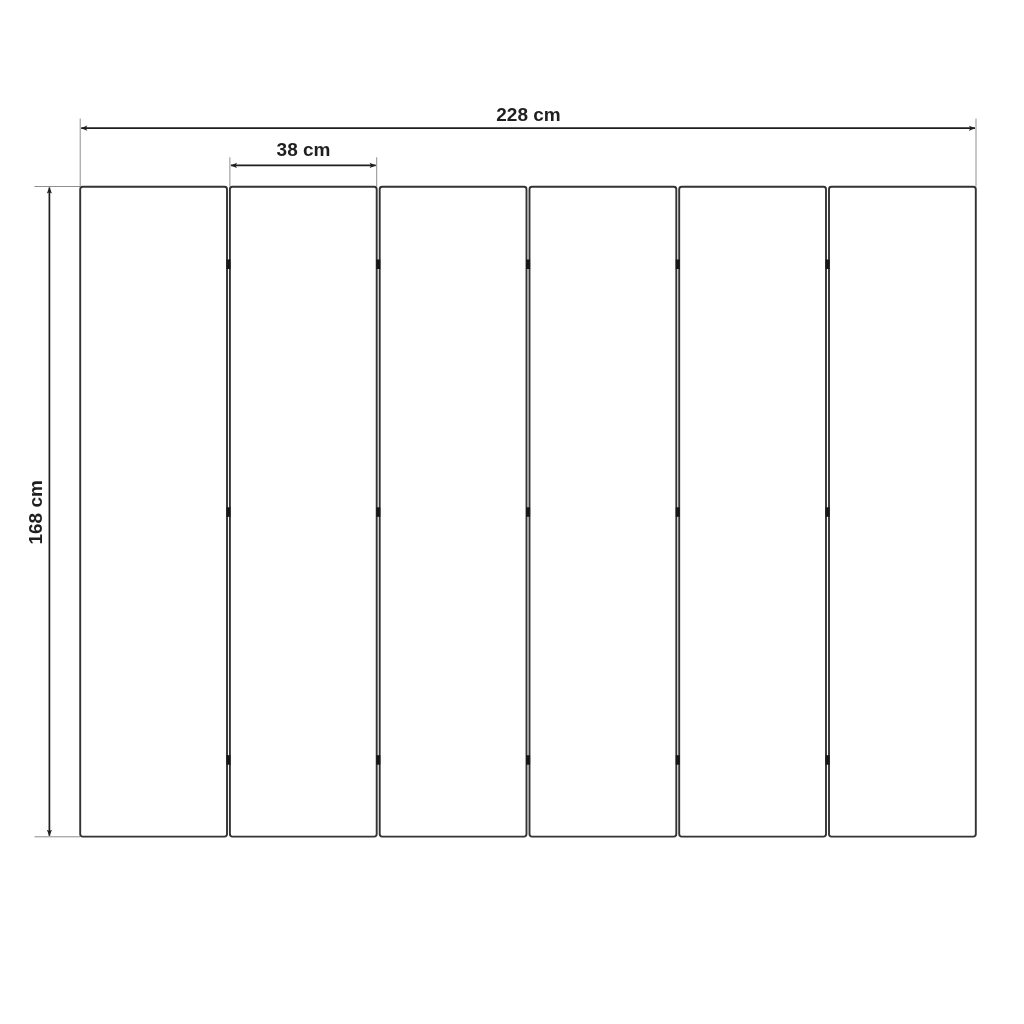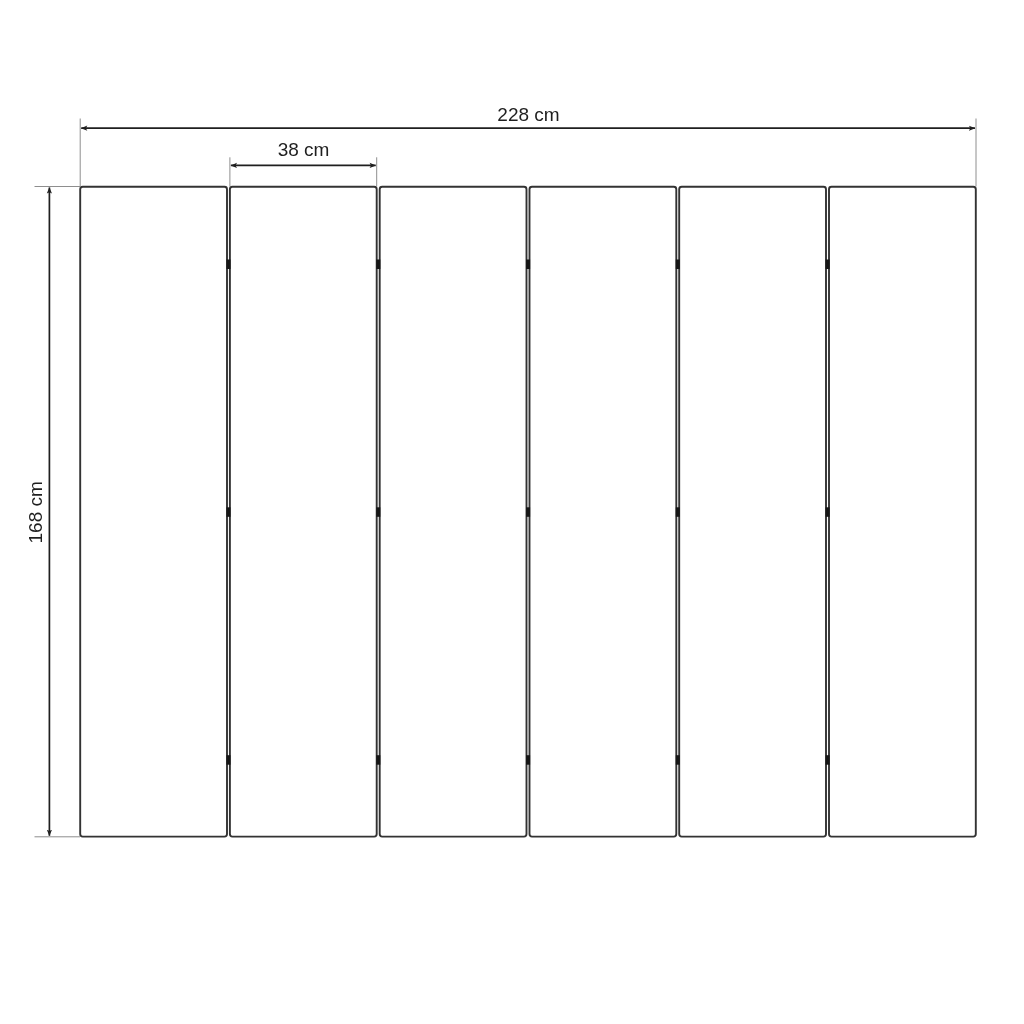--- a/index.html
+++ b/index.html
@@ -1,16 +1,16 @@
 <!DOCTYPE html>
 <html><head>
 <meta charset="utf-8">
 <style>
   html,body{margin:0;padding:0;background:#ffffff;}
-  .stage{width:1024px;height:1024px;position:relative;background:#14b8a6;overflow:hidden;}
+  .stage{width:1024px;height:1024px;position:relative;background:#14b8a6;overflow:hidden;font-weight:bold;}
   svg text{font-family:"Liberation Sans",sans-serif;fill:#1f1f1f;}
 </style>
 </head>
 <body>
 <div class="stage">
 <svg width="1024" height="1024" viewBox="0 0 1024 1024" xmlns="http://www.w3.org/2000/svg">
   <defs>
     <marker id="arS" markerWidth="8" markerHeight="8" refX="0.5" refY="3" orient="auto" markerUnits="userSpaceOnUse">
       <path d="M0.2,3 L6.6,0.4 L5.2,3 L6.6,5.6 Z" fill="#1f1f1f"></path>
     </marker>

